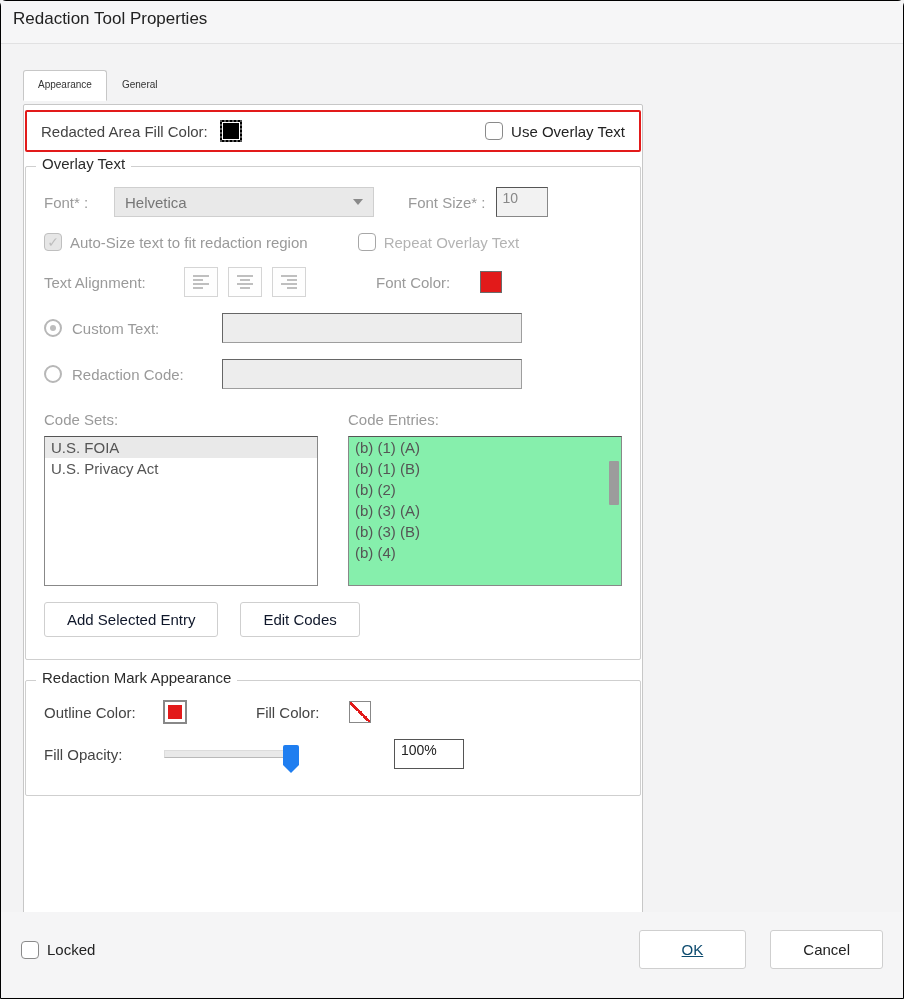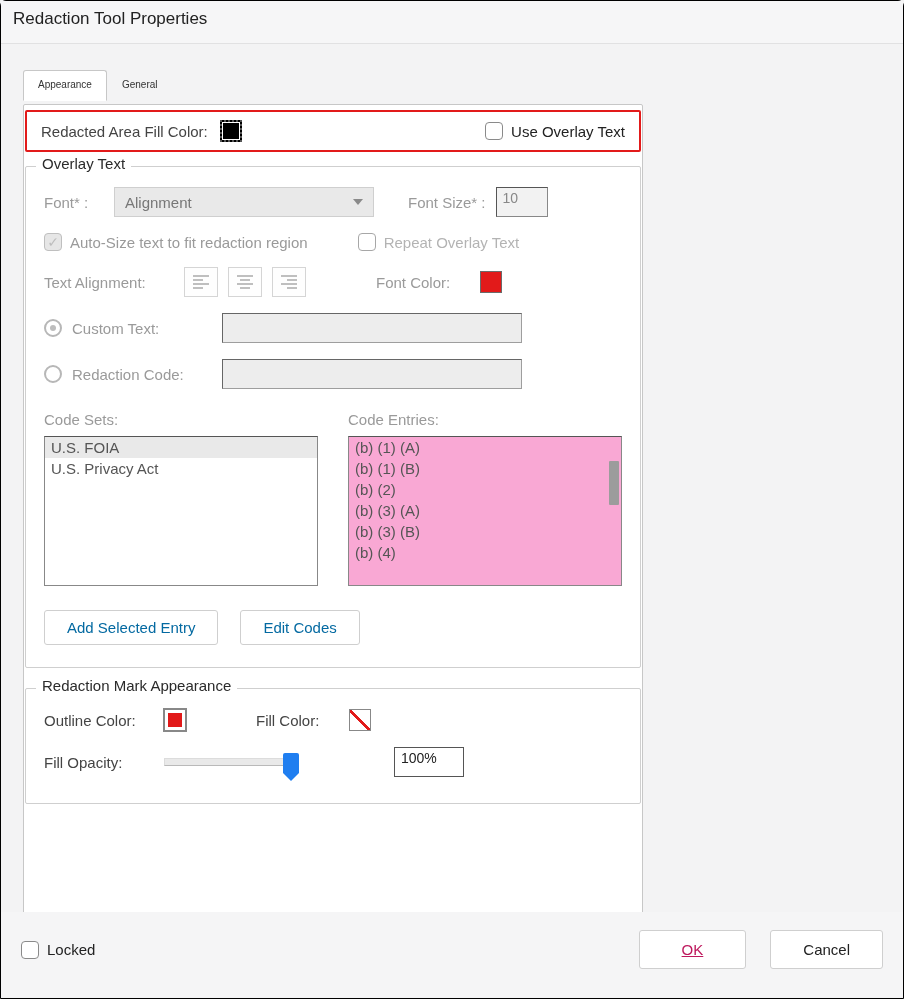--- a/index.html
+++ b/index.html
@@ -179,38 +179,38 @@
   .listbox {
     height: 150px;
     border: 1px solid #888; border-top-color:#555;
     background: #fff;
     overflow-y: auto;
     color:#555;
     font-size:15px;
   }
   .listbox .item { padding: 2px 6px; cursor:default;}
   .listbox .item.sel { background:#e9e9e9; }
-  .codeentries { background:#f9a8d4; position:relative;}
+  .codeentries { background:#86efac; position:relative;}
   .codeentries .item { color:#555; }
   .fake-scroll {
     position:absolute; right:2px; top:24px; width:10px; height:44px;
     background:#9c9c9c; border-radius:1px;
   }
 
   .btn {
     border: 1px solid #cfcfcf;
     background: #fff;
     padding: 8px 22px;
     border-radius: 3px;
     font-size: 15px;
     color:#555;
     cursor: pointer;
     user-select:none;
   }
-  .btn.dim { color:#0369a1; cursor:default;margin-top:8px;}
+  .btn.dim { color:#0f172a; cursor:default;}
   .btnrow { display:flex; gap:22px; margin-top:8px;}
 
   
   .slider-wrap { display:inline-flex; align-items:center; width:150px;}
   .slider-track {
     width:130px; height:8px; background:#e9e9e9; border:1px solid #dcdcdc; border-bottom-color:#b9b9b9; position:relative;
   }
   .slider-thumb {
     position:absolute; right:-6px; top:-6px;
     width:16px; height:20px;
@@ -257,21 +257,21 @@
           <span>Use Overlay Text</span>
         </label>
       </div>
 
       <div class="fs overlay">
         <span class="legend">Overlay Text</span>
 
         <div class="row">
           <span class="label" style="width:60px">Font* :</span>
           <div class="select">
-            <span>Alignment</span>
+            <span>Helvetica</span>
           </div>
           <span style="width:14px"></span>
           <span class="label">Font Size* :</span>
           <div class="numbox">10</div>
         </div>
 
         <div class="row">
           <label class="chk dim">
             <span class="box"></span>
             <span class="label">Auto-Size text to fit redaction region</span>
@@ -375,19 +375,19 @@
       </div>
 
     </div>
 
     <div class="bottombar">
       <label class="chk">
         <span class="box"></span>
         <span>Locked</span>
       </label>
       <span class="push"></span>
-      <div class="btn" style="padding:10px 42px; color:#be185d;text-decoration:underline;">OK</div>
+      <div class="btn" style="padding:10px 42px; color:#0c4a6e;text-decoration:underline;">OK</div>
       <span style="width:24px"></span>
       <div class="btn" style="padding:10px 32px; color:#222;">Cancel</div>
     </div>
 
   </div>
 </div>
 
 </body></html>

